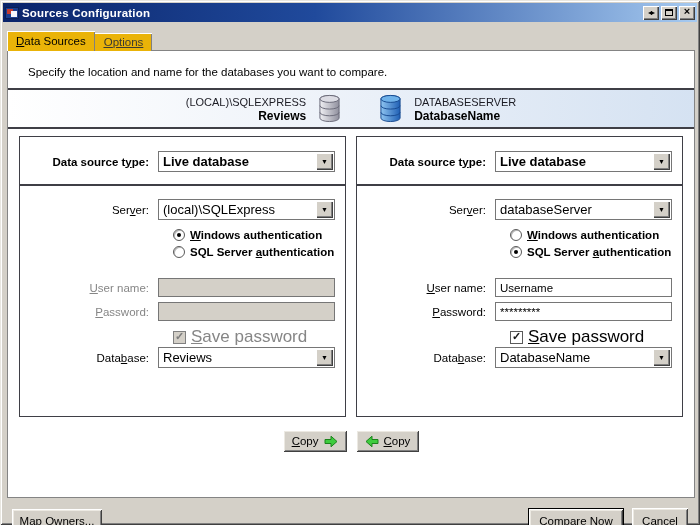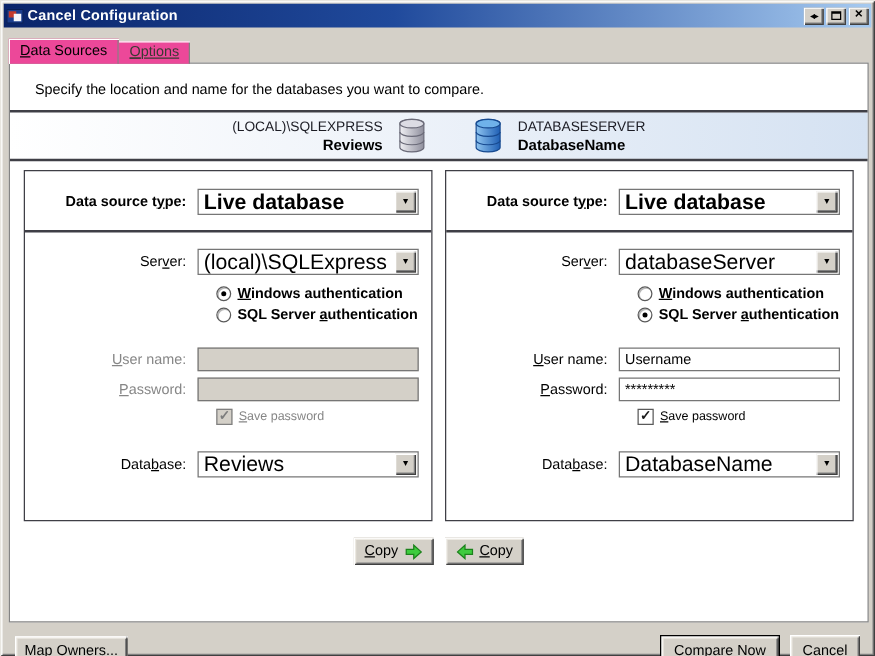--- a/index.html
+++ b/index.html
@@ -18,21 +18,21 @@
   .tb-buttons{ display:flex; gap:2px; }
   .tbtn{ width:16px; height:14px; padding:0; border:none; background:#d4d0c8; cursor:default;
     display:flex; align-items:center; justify-content:center; font-size:8px; line-height:1; color:#000;
     box-shadow: inset 1px 1px #fff, inset -1px -1px #404040, inset -2px -2px #808080; font-family:inherit; }
   .tbtn .resize-glyph{ letter-spacing:-1px; font-size:8px; }
   .restore-glyph{ display:block; width:8px; height:7px; border:1px solid #000; border-top-width:2px; background:transparent; }
   .close-glyph{ font-size:11px; font-weight:bold; margin-top:-2px; }
 
   
   .tabstrip{ display:flex; margin:9px 0 0 4px; position:relative; z-index:2; }
-  .tab{ font-size:11.5px; padding:4px 9px 3px; color:#000; background:#ec4899; position:relative;
+  .tab{ font-size:11.5px; padding:4px 9px 3px; color:#000; background:#eab308; position:relative;
     box-shadow: inset 1px 1px #fff, inset -1px 0 #808080; margin-bottom:-1px; }
   .tab.inactive{ margin-top:2px; padding-top:3px; color:#3a3a33; box-shadow: inset 0 1px #fff, inset -1px 0 #808080; text-decoration: underline; }
 
   .tabpage{ position:relative; margin:0 4px; width:688px; height:448px; background:#fff; border:1px solid #848484; }
 
   .description{ padding:15px 0 0 20px; font-size:11.5px; color:#000; }
 
   
   .banner{ margin-top:10px; height:41px; border-top:2px solid #3f3f46; border-bottom:2px solid #3f3f46;
     background:linear-gradient(90deg,#ffffff 0%,#f0f4fa 40%,#d5e2f2 100%);
@@ -48,39 +48,39 @@
   .panel{ width:327px; height:281px; border:1px solid #3f3f46; background:#fff; }
 
   .row{ display:flex; align-items:center; margin:0 10px 0 12px; }
   .flabel{ width:126px; flex:none; text-align:right; padding-right:9px; font-size:11.5px; color:#000; }
   .flabel.bold{ font-weight:bold; }
   .type-row{ margin-top:14px; }
   .sep{ height:2px; background:#3f3f46; margin-top:12px; }
   .server-row{ margin-top:13px; }
   .user-row{ margin-top:20px; }
   .pass-row{ margin-top:5px; }
-  .db-row{ margin-top:21px; }
+  .db-row{ }
 
   .combo{ width:190px; height:21px; border:1px solid #767676; background:#fff; display:flex; align-items:center; }
-  .combo-text{ flex:1; padding:0 4px; font-size:17px; white-space:nowrap; overflow:hidden; }
+  .combo-text{ flex:1; padding:0 4px; font-size:13px; white-space:nowrap; overflow:hidden; }
   .combo.bold .combo-text{ font-weight:bold; }
   .combo-btn{ width:17px; height:17px; margin:1px; flex:none; background:#d4d0c8; color:#000;
     display:flex; align-items:center; justify-content:center; font-size:7px;
     box-shadow: inset 1px 1px #fff, inset -1px -1px #404040, inset -2px -2px #808080; }
 
   .textbox{ width:190px; height:19px; border:1px solid #767676; background:#fff; font-family:inherit;
     font-size:11.5px; padding:0 4px; color:#000; }
 
   .radios{ margin:9px 0 0 153px; display:flex; flex-direction:column; gap:5px; }
   .radio-line{ display:flex; align-items:center; gap:5px; font-size:11.5px; color:#000;font-weight:bold; }
   .radio{ width:12px; height:12px; flex:none; border-radius:50%; background:#fff; border:1px solid #5a5a5a;
     box-shadow: inset 1px 1px #b8b8b8; position:relative; }
   .radio.on::after{ content:""; position:absolute; left:3px; top:3px; width:4px; height:4px; border-radius:50%; background:#000; }
 
-  .check-row{ margin:6px 0 0 153px; display:flex; align-items:center; gap:5px; font-size:10px; }
+  .check-row{ margin:6px 0 0 153px; display:flex; align-items:center; gap:5px; font-size:17px; }
   .checkbox{ width:13px; height:13px; flex:none; background:#fff; border:1px solid #5a5a5a; position:relative; }
   .checkbox.on::after{ content:"✓"; position:absolute; left:1px; top:-2px; font-size:11px; font-weight:bold; color:#1a1a1a; }
 
   
   .cred .flabel, .cred .check-label{ color:#868686; }
   .cred .textbox{ background:#d4d0c8; }
   .cred .checkbox{ background:#d4d0c8; border-color:#808080; }
   .cred .checkbox.on::after{ color:#7d7d7d; }
   .cred.on .flabel, .cred.on .check-label{ color:#000; }
   .cred.on .textbox{ background:#fff; }
@@ -101,21 +101,21 @@
   .cancel-btn{ width:56px; height:25px; }
   u{ text-decoration:underline; }
 </style>
 </head>
 <body>
 
 <div class="window">
 
   <div class="titlebar">
     <span class="app-icon"></span>
-    <span class="title">Cancel Configuration</span>
+    <span class="title">Sources Configuration</span>
     <span class="tb-buttons">
       <button class="tbtn">
           <span class="resize-glyph">◂▸</span>
         </button>
       <button class="tbtn">
           <span class="restore-glyph"></span>
         </button>
       <button class="tbtn">
           <span class="close-glyph">×</span>
         </button>

